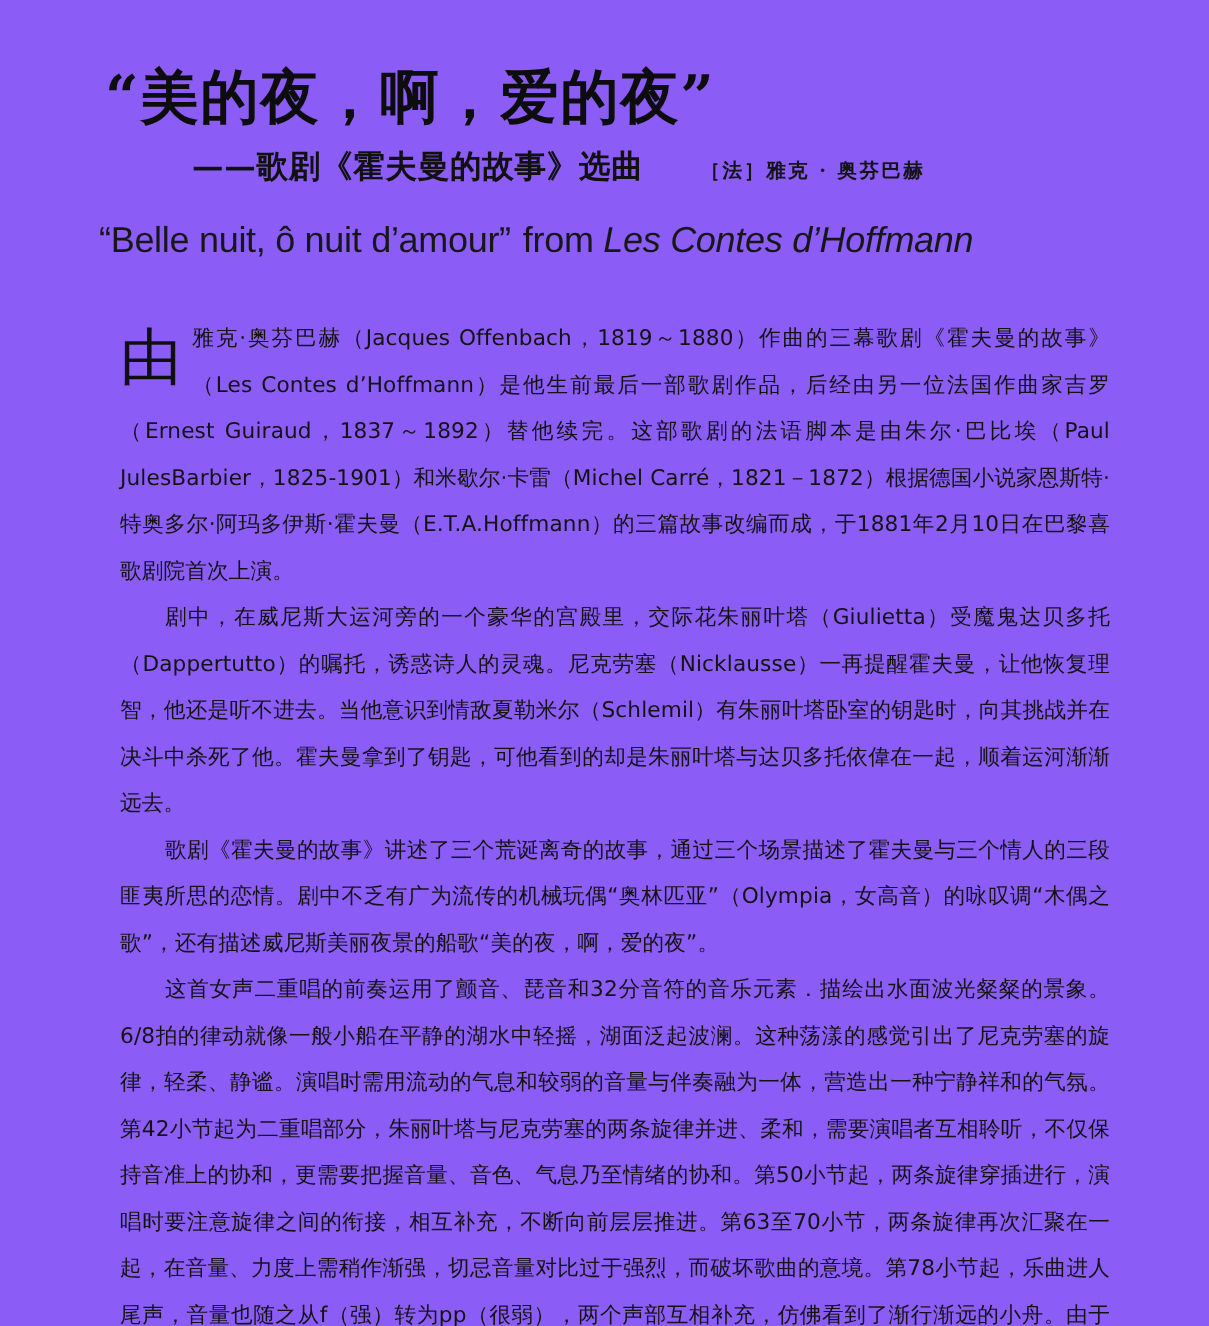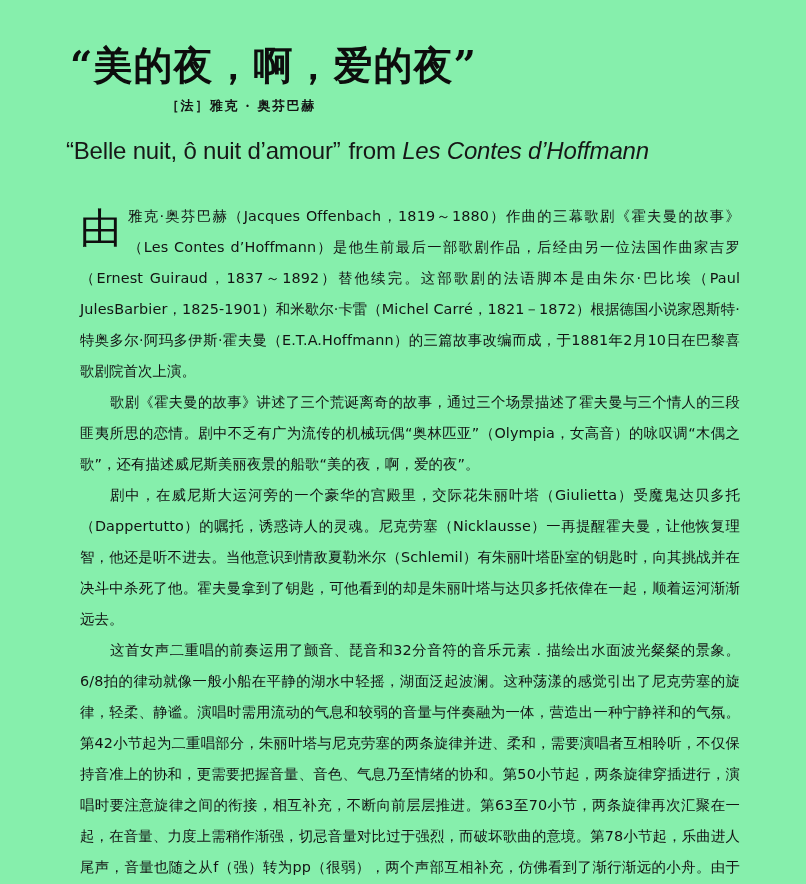--- a/index.html
+++ b/index.html
@@ -11,21 +11,21 @@
     width: 806px;
     height: 884px;
     overflow: hidden;
     font-family: "Liberation Sans", "DejaVu Sans", sans-serif;
     color: #111111;
   }
   .page {
     position: relative;
     width: 806px;
     height: 884px;
-    background: #86efac;
+    background: #8b5cf6;
     box-sizing: border-box;
   }
 
   
   .title-block {
     padding: 44px 66px 0 66px;
   }
   .main-title {
     font-family: "DejaVu Serif", "Liberation Serif", serif;
     font-weight: bold;
@@ -112,36 +112,37 @@
 </head>
 <body>
 
 <div class="page">
 
   <div class="title-block">
 
     <h1 class="main-title">“美的夜，啊，爱的夜”</h1>
 
     <div class="subtitle-row">
+      <div class="sub-title">——歌剧《霍夫曼的故事》选曲</div>
       <div class="author-byline">［法］雅克 · 奥芬巴赫</div>
     </div>
 
     <div class="en-title">
       <span>“Belle nuit, ô nuit d’amour”</span><span class="sp"></span><span>from</span>
       <span class="italic-work">Les Contes d’Hoffmann</span>
     </div>
 
   </div>
 
   <div class="body-block">
 
     <p class="para first-para"><span class="dropcap">由</span><span>雅克·奥芬巴赫（Jacques Offenbach，1819～1880）作曲的三幕歌剧《霍夫曼的故事》（Les Contes d’Hoffmann）是他生前最后一部歌剧作品，后经由另一位法国作曲家吉罗（Ernest Guiraud，1837～1892）替他续完。这部歌剧的法语脚本是由朱尔·巴比埃（Paul JulesBarbier，1825-1901）和米歇尔·卡雷（Michel Carré，1821－1872）根据德国小说家恩斯特·特奥多尔·阿玛多伊斯·霍夫曼（E.T.A.Hoffmann）的三篇故事改编而成，于1881年2月10日在巴黎喜歌剧院首次上演。</span></p>
 
+    <p class="para indent">剧中，在威尼斯大运河旁的一个豪华的宫殿里，交际花朱丽叶塔（Giulietta）受魔鬼达贝多托（Dappertutto）的嘱托，诱惑诗人的灵魂。尼克劳塞（Nicklausse）一再提醒霍夫曼，让他恢复理智，他还是听不进去。当他意识到情敌夏勒米尔（Schlemil）有朱丽叶塔卧室的钥匙时，向其挑战并在决斗中杀死了他。霍夫曼拿到了钥匙，可他看到的却是朱丽叶塔与达贝多托依偉在一起，顺着运河渐渐远去。</p>
+
     <p class="para indent">歌剧《霍夫曼的故事》讲述了三个荒诞离奇的故事，通过三个场景描述了霍夫曼与三个情人的三段匪夷所思的恋情。剧中不乏有广为流传的机械玩偶“奥林匹亚”（Olympia，女高音）的咏叹调“木偶之歌”，还有描述威尼斯美丽夜景的船歌“美的夜，啊，爱的夜”。</p>
-
-    <p class="para indent">剧中，在威尼斯大运河旁的一个豪华的宫殿里，交际花朱丽叶塔（Giulietta）受魔鬼达贝多托（Dappertutto）的嘱托，诱惑诗人的灵魂。尼克劳塞（Nicklausse）一再提醒霍夫曼，让他恢复理智，他还是听不进去。当他意识到情敌夏勒米尔（Schlemil）有朱丽叶塔卧室的钥匙时，向其挑战并在决斗中杀死了他。霍夫曼拿到了钥匙，可他看到的却是朱丽叶塔与达贝多托依偉在一起，顺着运河渐渐远去。</p>
 
 
     <p class="para indent">这首女声二重唱的前奏运用了颤音、琵音和32分音符的音乐元素．描绘出水面波光粲粲的景象。 6/8拍的律动就像一般小船在平静的湖水中轻摇，湖面泛起波澜。这种荡漾的感觉引出了尼克劳塞的旋律，轻柔、静谧。演唱时需用流动的气息和较弱的音量与伴奏融为一体，营造出一种宁静祥和的气氛。第42小节起为二重唱部分，朱丽叶塔与尼克劳塞的两条旋律并进、柔和，需要演唱者互相聆听，不仅保持音准上的协和，更需要把握音量、音色、气息乃至情绪的协和。第50小节起，两条旋律穿插进行，演唱时要注意旋律之间的衔接，相互补充，不断向前层层推进。第63至70小节，两条旋律再次汇聚在一起，在音量、力度上需稍作渐强，切忌音量对比过于强烈，而破坏歌曲的意境。第78小节起，乐曲进人尾声，音量也随之从f（强）转为pp（很弱），两个声部互相补充，仿佛看到了渐行渐远的小舟。由于演唱者的声部不同，音色也不同，所以演唱时更需注意音色、音量的统一，如同一个人演唱一般，将朦胧的景色不断延伸、继续……</p>
 
   </div>
 
 </div>
 
 </body></html>

